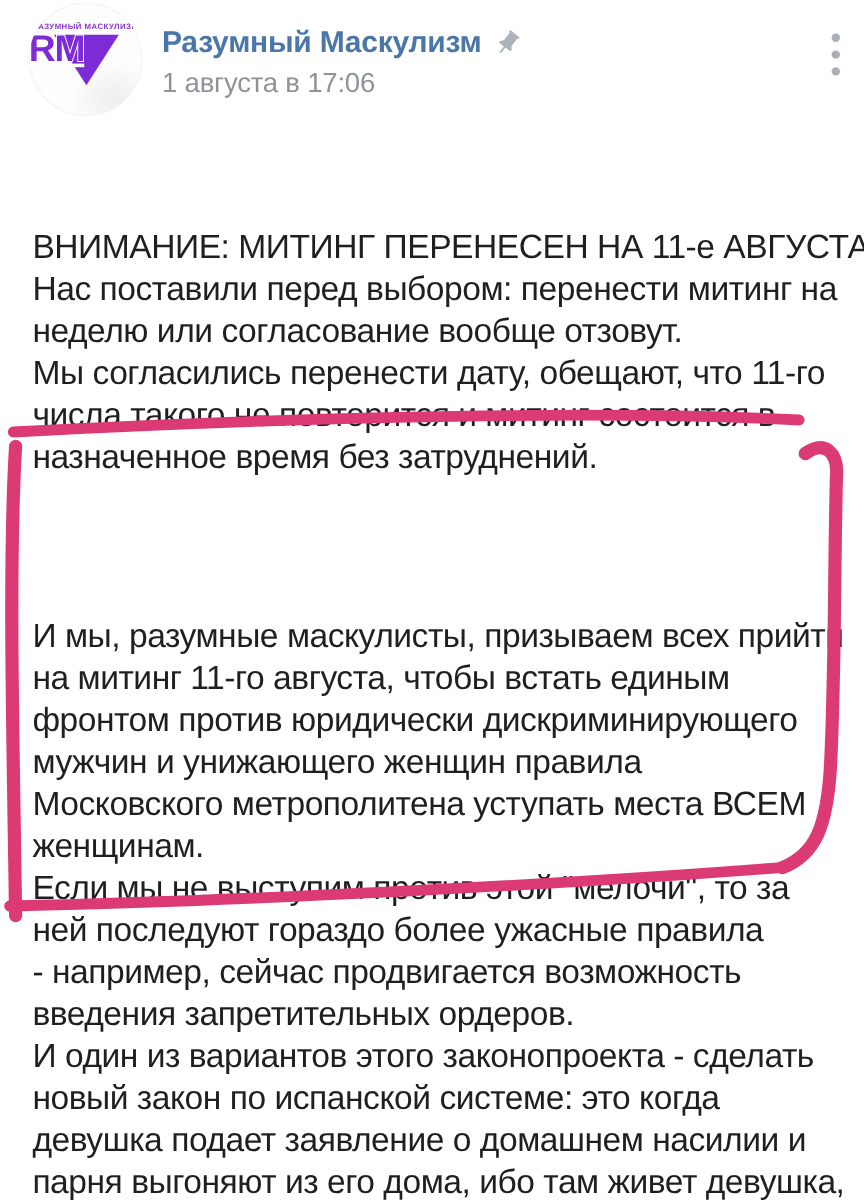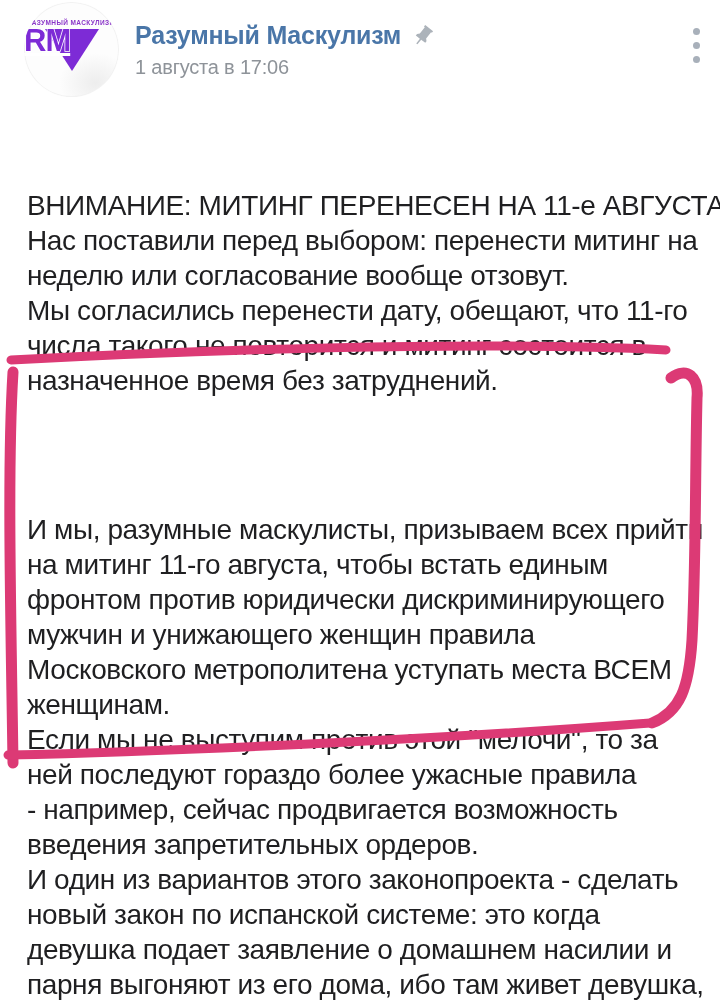--- a/index.html
+++ b/index.html
@@ -44,21 +44,21 @@
     paint-order: stroke fill;
     text-decoration: underline;
   }
   .header-text { position: absolute; left: 135px; top: 21px; }
   .group-row { display: flex; align-items: center; }
   .group-name {
     font-size: 25px; font-weight: 600; color: #4a76a8;
     letter-spacing: -0.2px; cursor: pointer;
   }
   .pin-icon { margin-left: 10px; transform: rotate(38deg); opacity: 0.9; }
-  .timestamp { margin-top: 6px; font-size: 20px; color: #8e9399; letter-spacing: -0.2px; }
+  .timestamp { margin-top: 6px; font-size: 23px; color: #8e9399; letter-spacing: -0.2px; }
   .kebab {
     position: absolute; right: 16px; top: 24px;
     display: flex; flex-direction: column; align-items: center; gap: 7px;
     padding: 4px; cursor: pointer;
   }
   .kebab .dot { width: 7px; height: 7px; border-radius: 50%; background: #a8b0ba; }
 
   
   .post-body {
     position: absolute; left: 27px; top: 118px; width: 680px;

